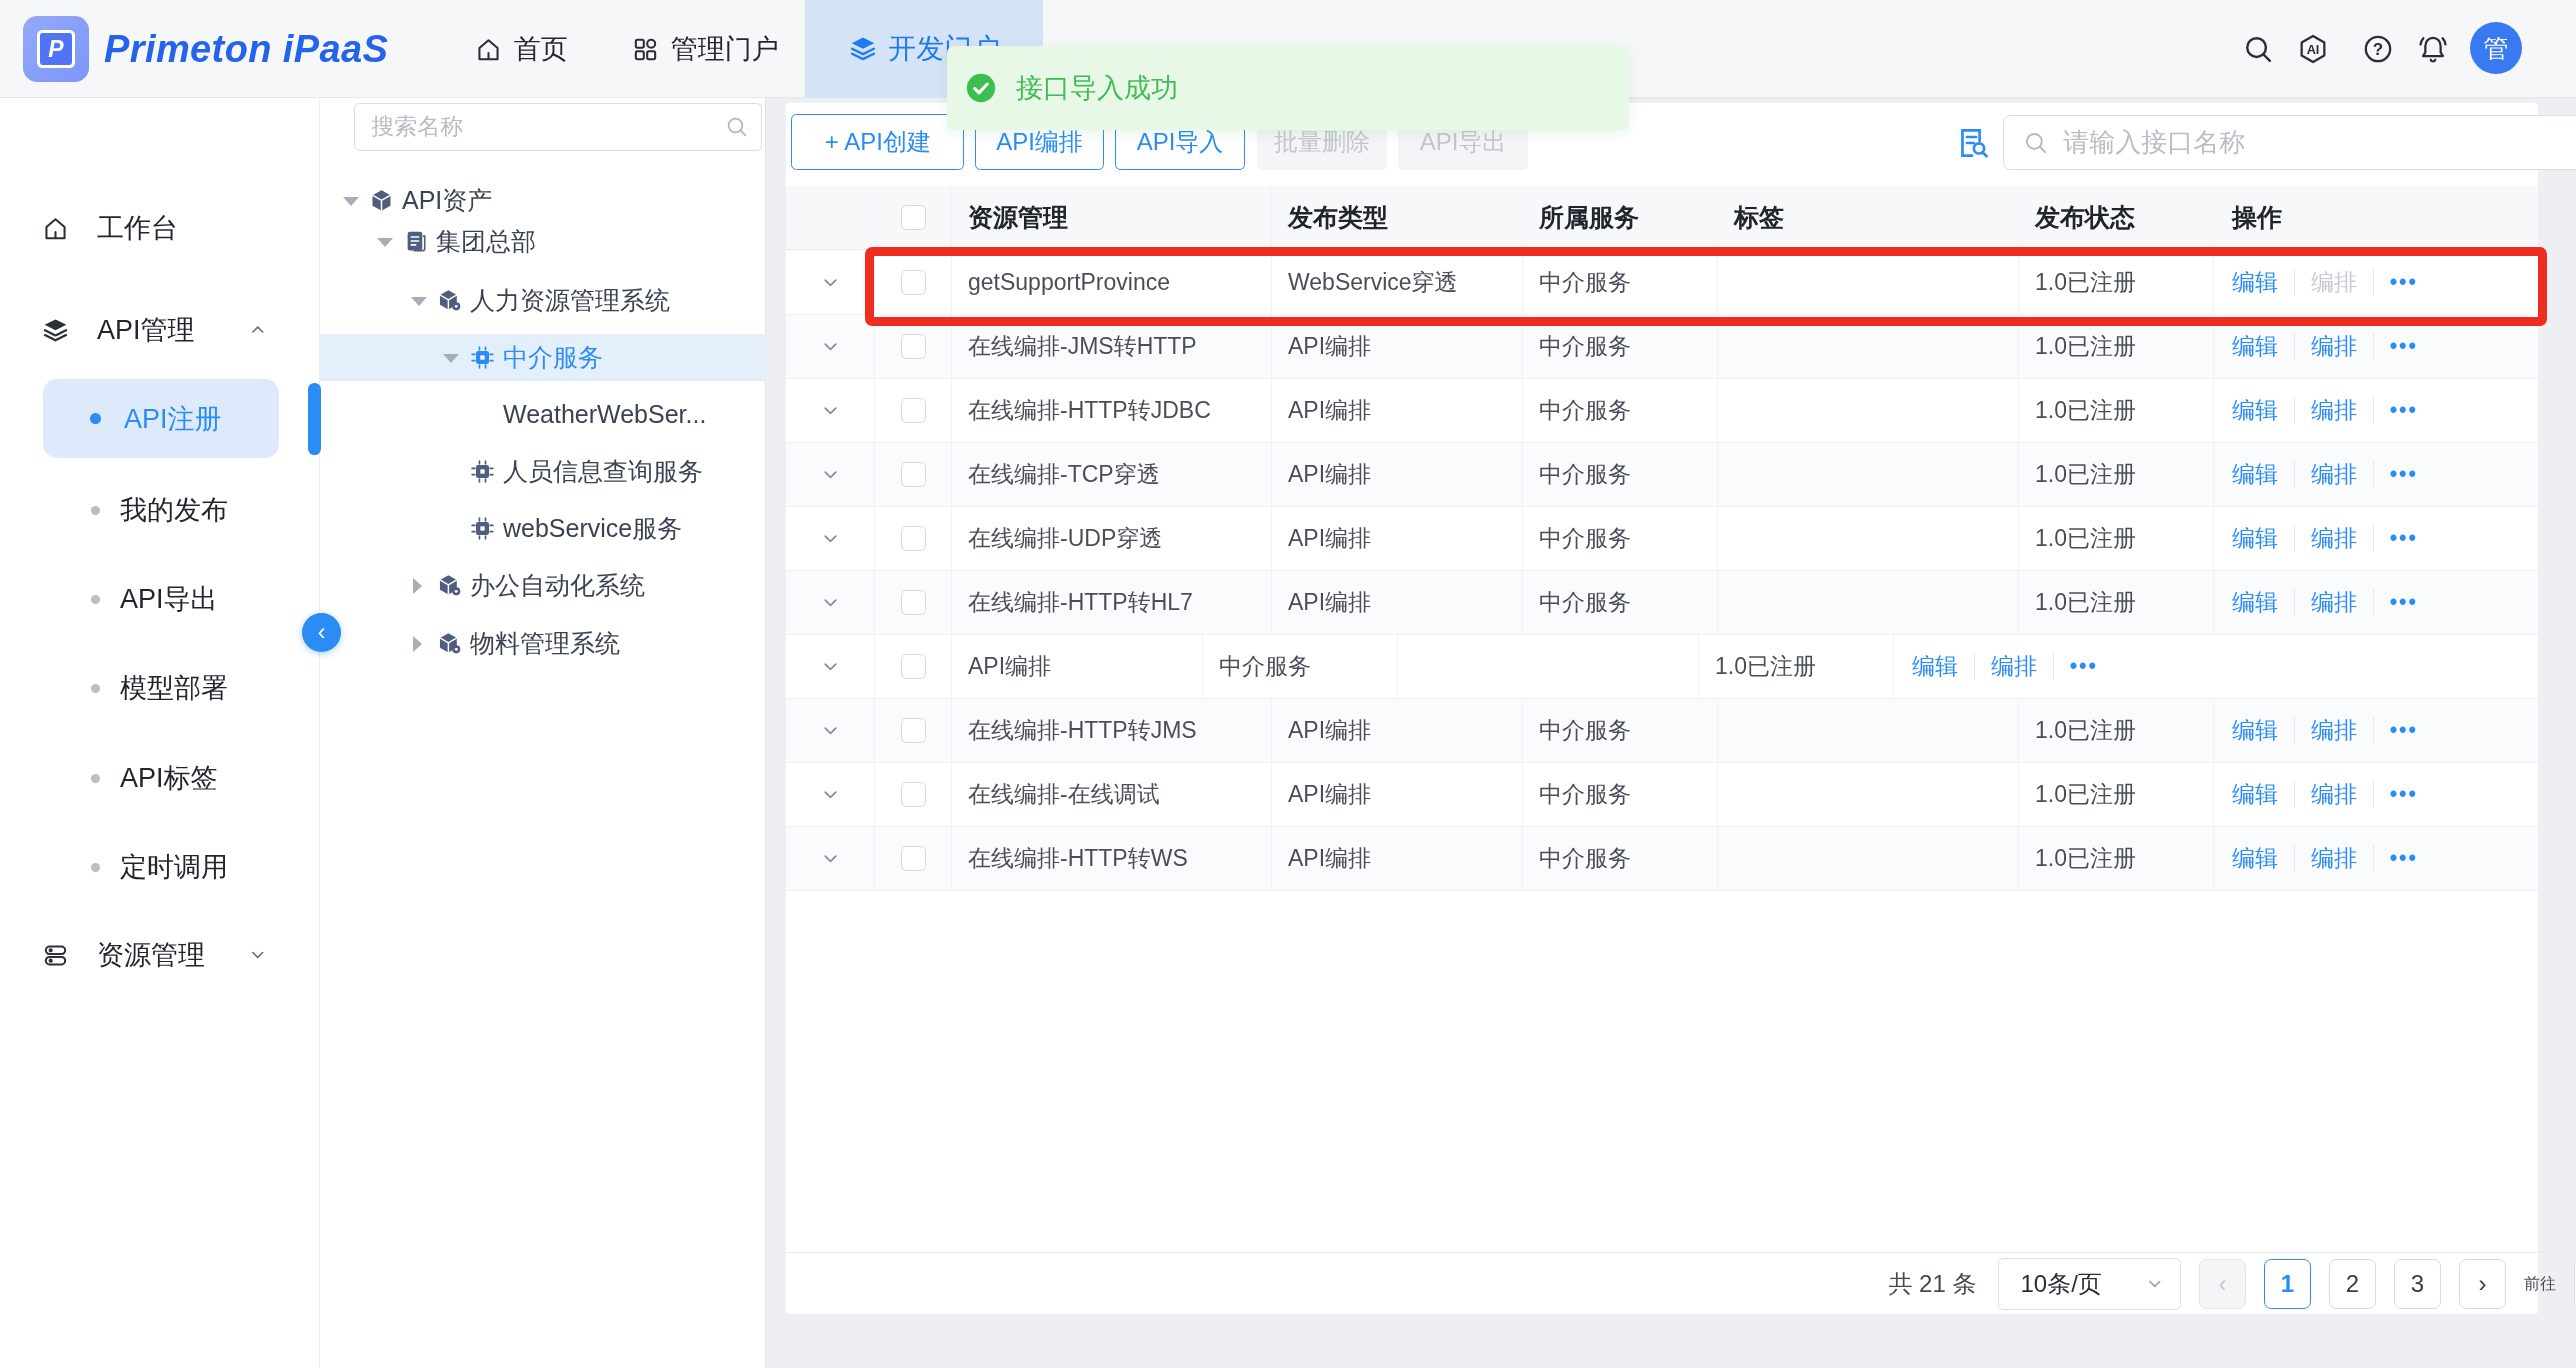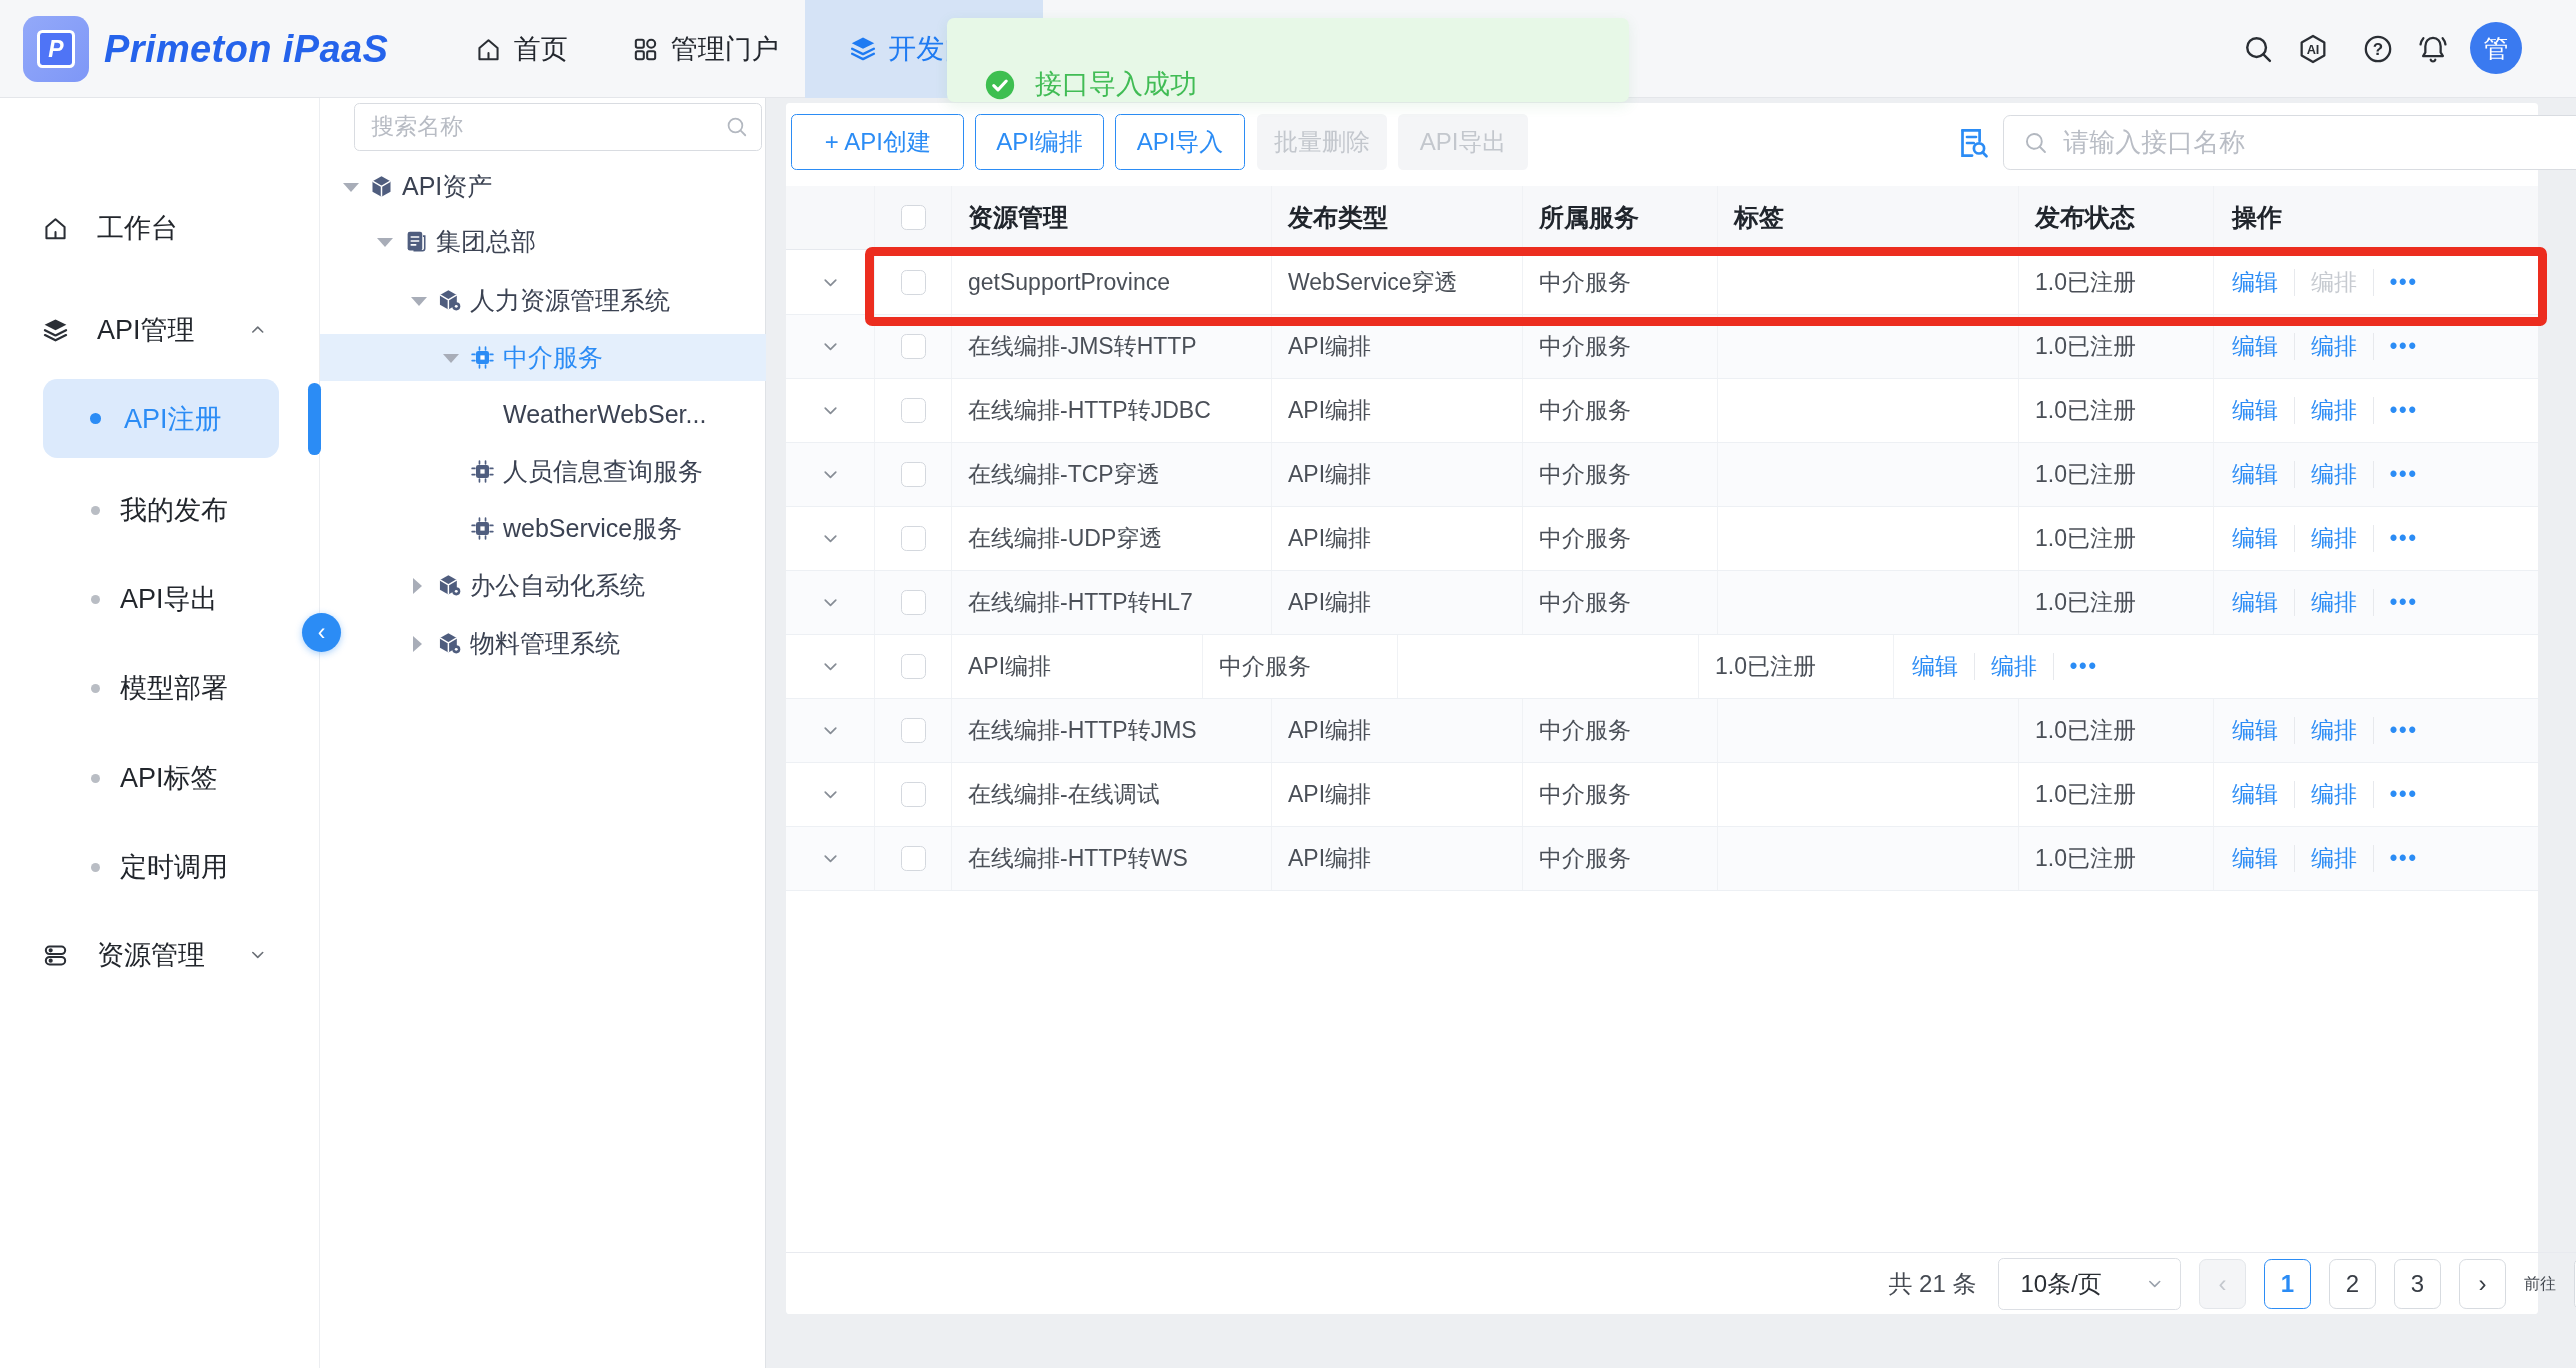--- a/index.html
+++ b/index.html
@@ -21,23 +21,23 @@
             font-size:27px;color:#23272e;cursor:pointer;}
   .nav-item .ic{color:#2a2e34;}
   .nav-tab{position:absolute;left:805px;top:0;width:238px;height:98px;background:#d5e3f6;
            display:flex;align-items:center;justify-content:center;gap:10.7px;font-size:28px;color:#1f7bf2;}
   .nav-tab .ic{color:#1f7bf2;}
   .top-icon{position:absolute;top:32px;width:34px;height:34px;color:#2a2e34;cursor:pointer;}
   .avatar{position:absolute;left:2470px;top:22.4px;width:52px;height:52px;border-radius:50%;
           background:#3a7af0;color:#fff;font-size:25px;display:flex;align-items:center;justify-content:center;}
 
   
-  .toast{position:absolute;left:947px;top:18px;width:682px;height:84px;background:#e7f8e7;
-         border-radius:7.2px;box-shadow:0 3.6px 12.5px rgba(60,160,80,.10);display:flex;align-items:flex-end;
-         padding-left:36px;gap:18px;z-index:60;}
+  .toast{position:absolute;left:947px;top:46px;width:682px;height:84px;background:#e7f8e7;
+         border-radius:7.2px;box-shadow:0 3.6px 12.5px rgba(60,160,80,.10);display:flex;align-items:center;
+         padding-left:17px;gap:18px;z-index:60;}
   .toast-text{font-size:27px;color:#41bc55;}
 
   
   .sidebar{position:absolute;left:0;top:98px;width:320px;height:1270px;background:#ffffff;
            border-right:0.9px solid #eceef1;z-index:5;}
   .side-item{position:absolute;left:0;width:320px;height:50px;display:flex;align-items:center;cursor:pointer;}
   .side-item .ic{position:absolute;left:41px;width:29px;height:29px;color:#2b2f36;}
   .side-item .lbl{position:absolute;left:97px;font-size:27px;color:#22262c;}
   .side-item .arr{position:absolute;left:247px;width:21.5px;height:21.5px;color:#6b7077;}
   .side-pill{position:absolute;left:43px;top:281px;width:236px;height:79px;background:#dceafc;
@@ -330,21 +330,21 @@
   <div class="collapse-toggle">‹</div>
 
   <div class="tree">
     <div class="tree-search">
       <input type="text" placeholder="搜索名称" style="">
       <svg class="ic" viewBox="0 0 28 28" width="25" height="25">
           <use href="#i-search"></use>
         </svg>
     </div>
 
-    <div class="tnode" style="top:67px;">
+    <div class="tnode" style="top:81px;">
       <span class="caret-down" style="left:23px;"></span>
       <svg class="ic" style="left:48px;" viewBox="0 0 30 30" width="27" height="27">
           <use href="#i-cube"></use>
         </svg>
       <span class="lbl" style="left:82px;">API资产</span>
     </div>
     <div class="tnode" style="top:122px;">
       <span class="caret-down" style="left:57px;"></span>
       <svg class="ic" style="left:82px;" viewBox="0 0 30 30" width="27" height="27">
           <use href="#i-doc"></use>

